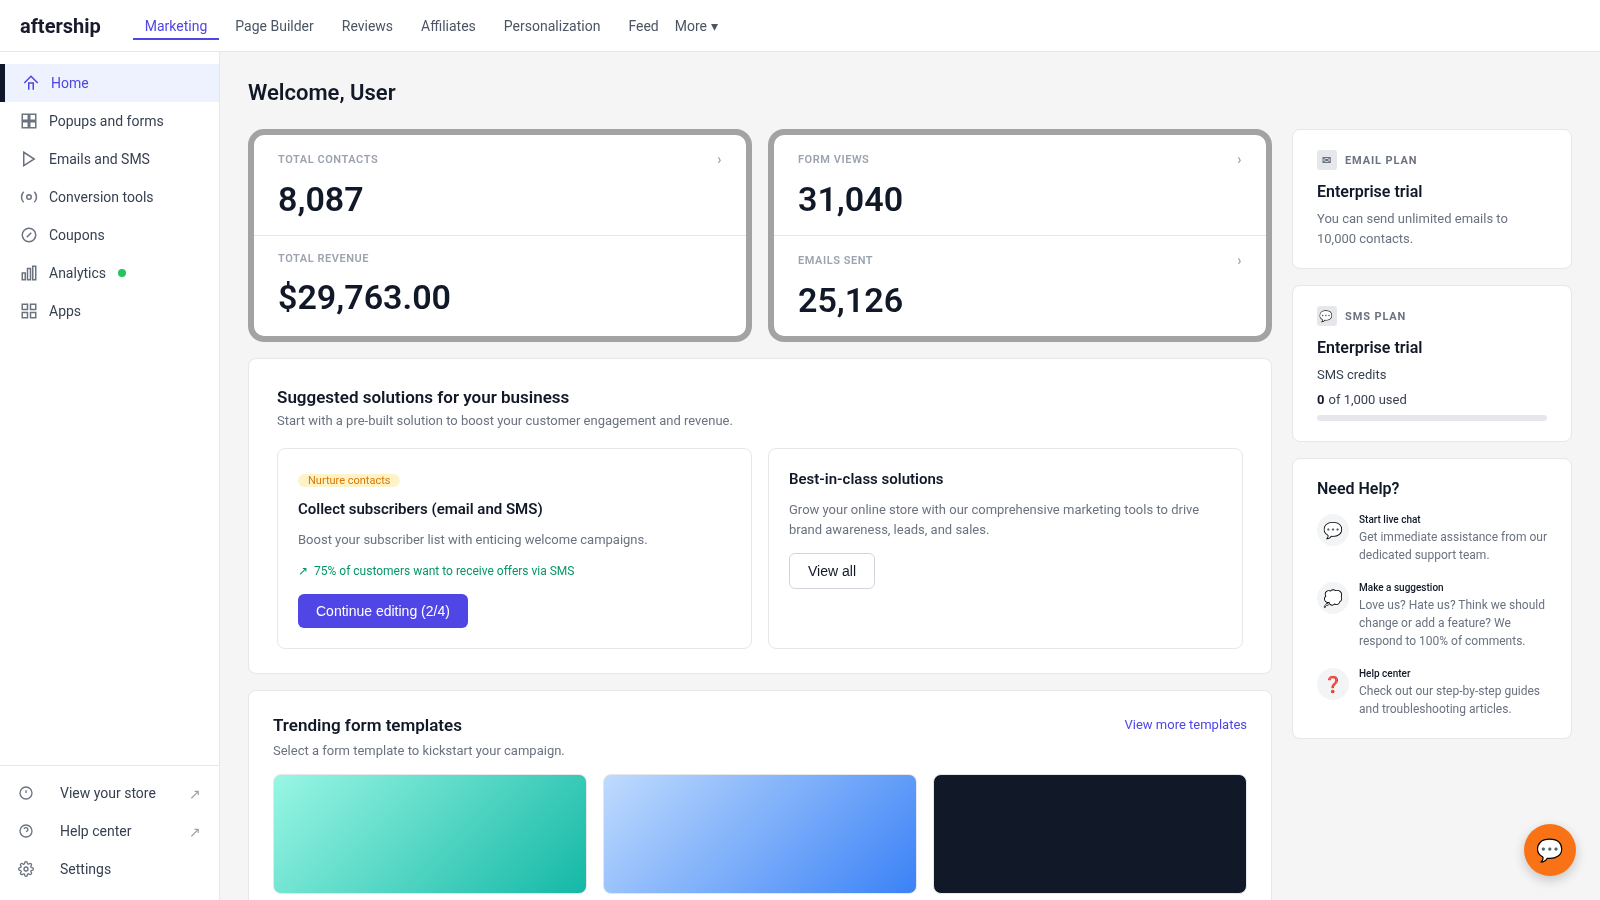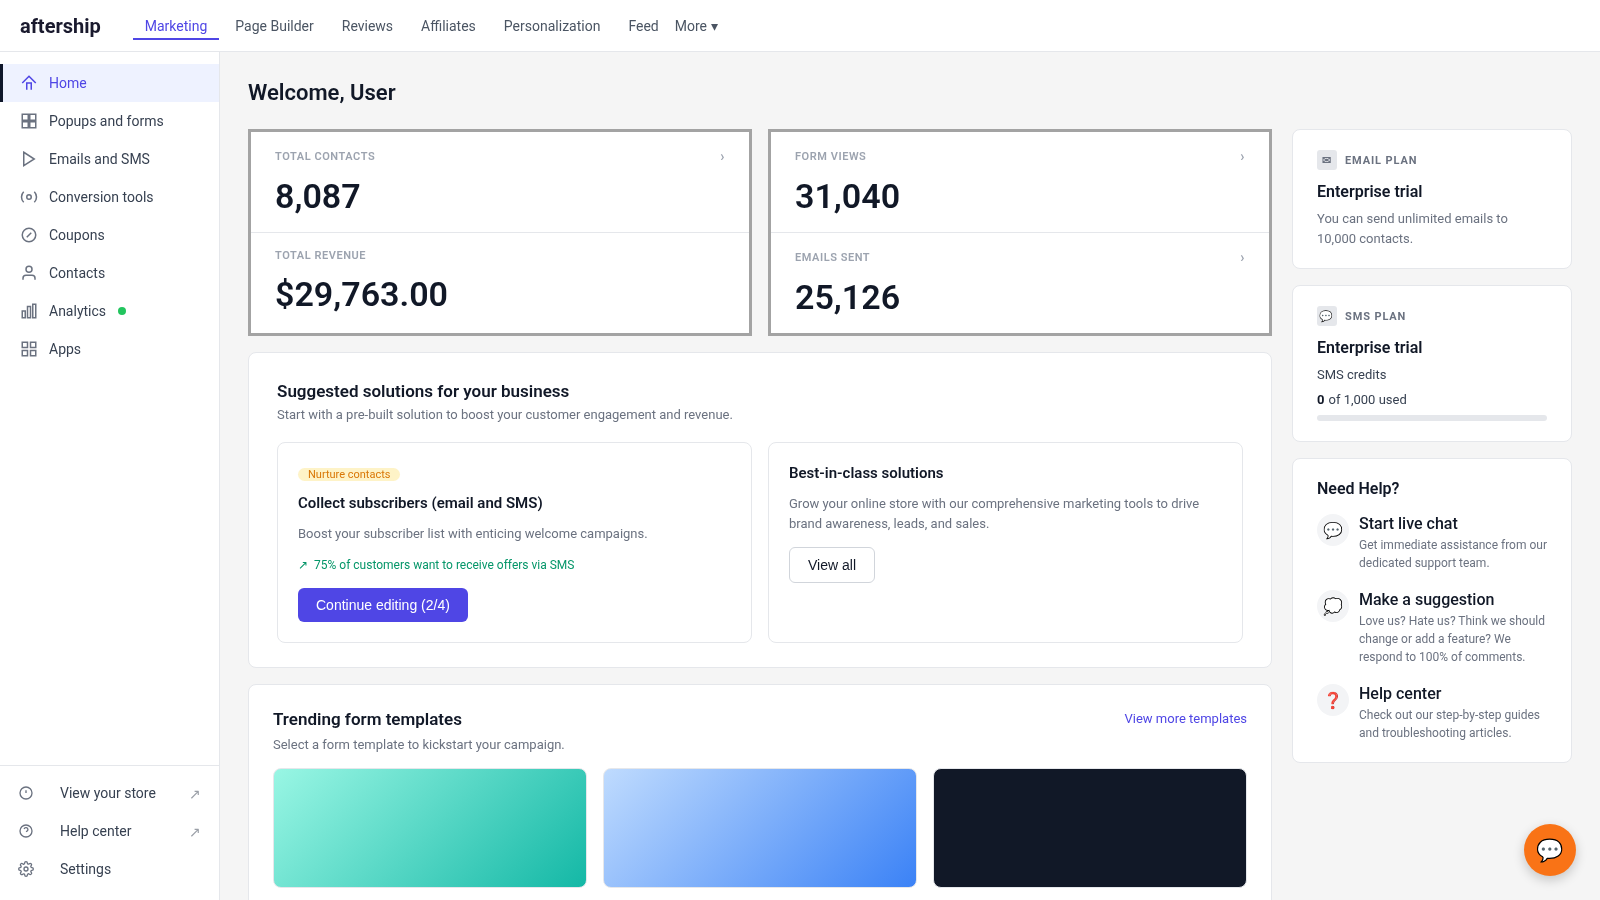--- a/index.html
+++ b/index.html
@@ -80,21 +80,21 @@
       padding: 9px 16px;
       cursor: pointer;
       color: #374151;
       font-size: 14px;
       text-decoration: none;
       border-left: 3px solid transparent;
     }
     .sidebar-item.active {
       color: #4f46e5;
       background: #eef2ff;
-      border-left: 3px solid #0f172a;
+      border-left: 5px solid #0f172a;
     }
     .sidebar-icon {
       width: 20px;
       height: 20px;
       display: flex;
       align-items: center;
       justify-content: center;
       flex-shrink: 0;
     }
     .sidebar-badge {
@@ -266,21 +266,21 @@
       border-radius: 50%;
       background: #f3f4f6;
       display: flex;
       align-items: center;
       justify-content: center;
       font-size: 16px;
       flex-shrink: 0;
     }
     .help-item-content {}
     .help-item-title {
-      font-size: 16px;
+      font-size: 10px;
       font-weight: 500;
       color: #111827;
       margin-bottom: 3px;
     }
     .help-item-desc {
       font-size: 12px;
       color: #6b7280;
       line-height: 1.5;
     }
 
@@ -433,22 +433,22 @@
     
     .content-grid {
       display: grid;
       grid-template-columns: 1fr 280px;
       gap: 20px;
     }
     .left-panel {}
     
     .two-stat-card {
       background: #fff;
-      border: 3px solid #a3a3a3;
-      border-radius: 0;
+      border: 6px solid #a3a3a3;
+      border-radius: 16px;
       overflow: hidden;
     }
     .stat-section {
       padding: 16px 24px;
     }
     .stat-section:first-child {
       border-bottom: 1px solid #e5e7eb;
     }
   </style>
 </head>
@@ -529,29 +529,20 @@
         <svg width="18" height="18" viewBox="0 0 24 24" fill="none" stroke="#6b7280" stroke-width="2">
             <circle cx="12" cy="12" r="9"></circle>
             <path d="M9 9h.01M15 15h.01M9 15L15 9"></path>
           </svg>
       </span>
       <span>Coupons</span>
     </a>
     <a class="sidebar-item" href="#">
       <span class="sidebar-icon">
         <svg width="18" height="18" viewBox="0 0 24 24" fill="none" stroke="#6b7280" stroke-width="2">
-            <path d="M20 21v-2a4 4 0 0 0-4-4H8a4 4 0 0 0-4 4v2"></path>
-            <circle cx="12" cy="7" r="4"></circle>
-          </svg>
-      </span>
-      <span>Contacts</span>
-    </a>
-    <a class="sidebar-item" href="#">
-      <span class="sidebar-icon">
-        <svg width="18" height="18" viewBox="0 0 24 24" fill="none" stroke="#6b7280" stroke-width="2">
             <rect x="3" y="12" width="4" height="9"></rect>
             <rect x="10" y="6" width="4" height="15"></rect>
             <rect x="17" y="3" width="4" height="18"></rect>
           </svg>
       </span>
       <span>Analytics</span>
       <span class="sidebar-badge"></span>
     </a>
     <a class="sidebar-item" href="#">
       <span class="sidebar-icon">

